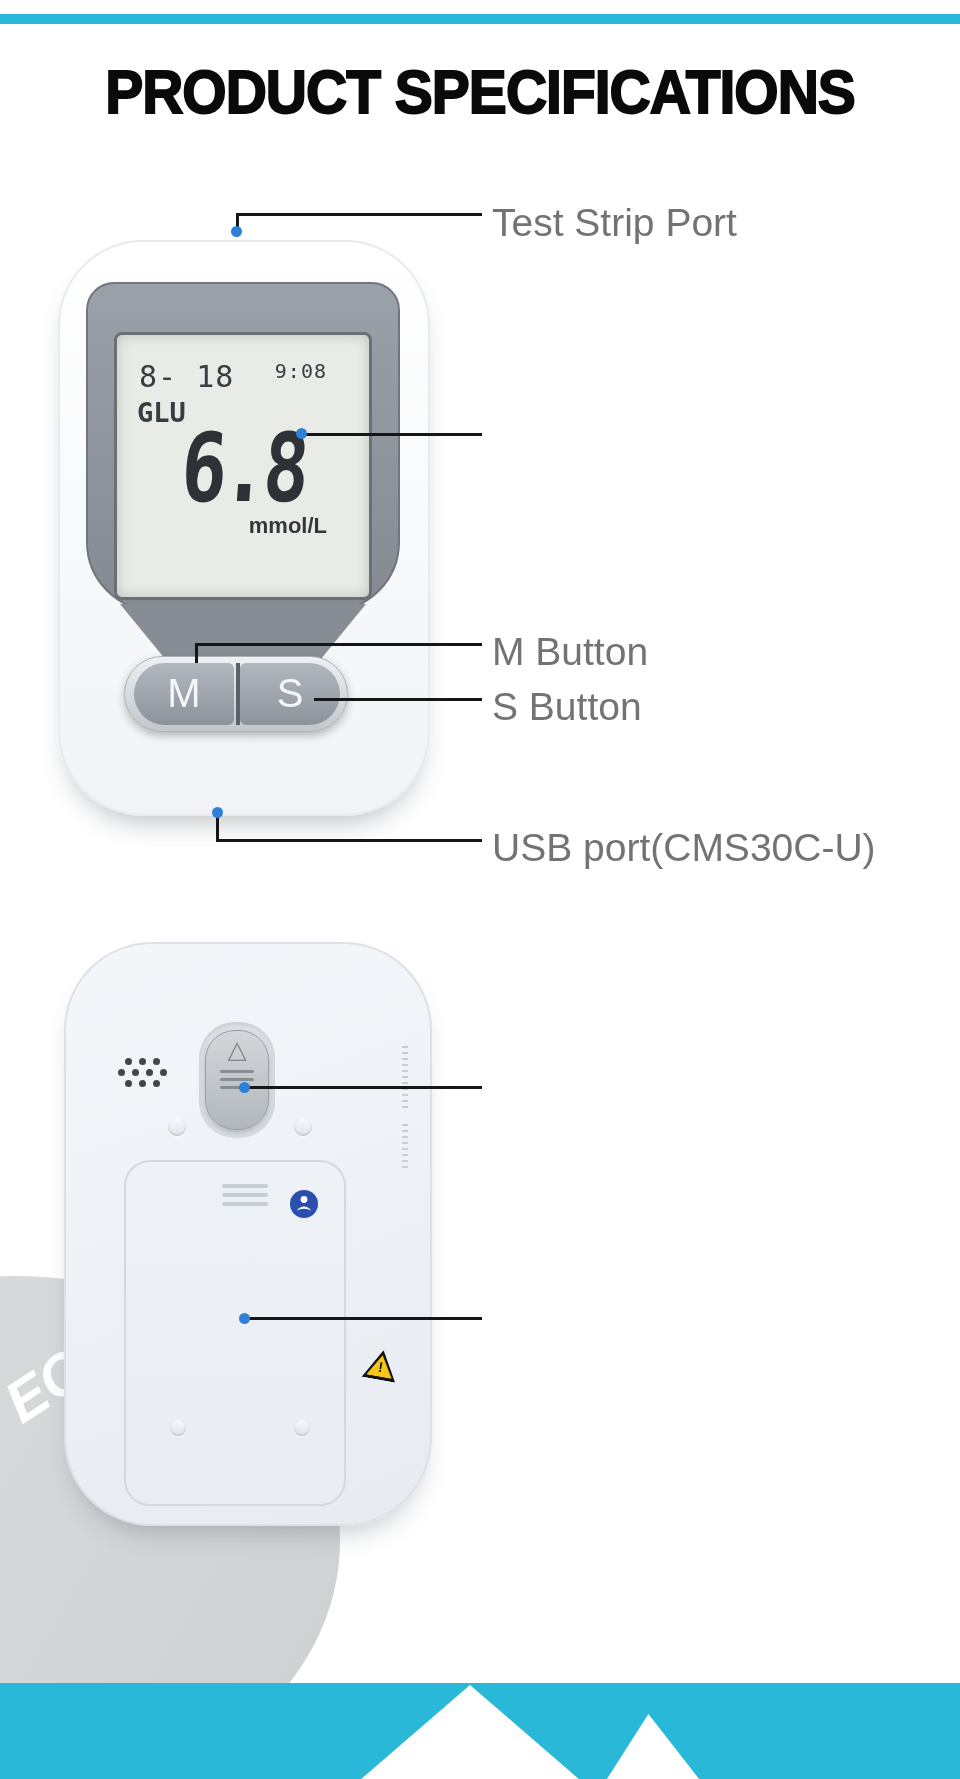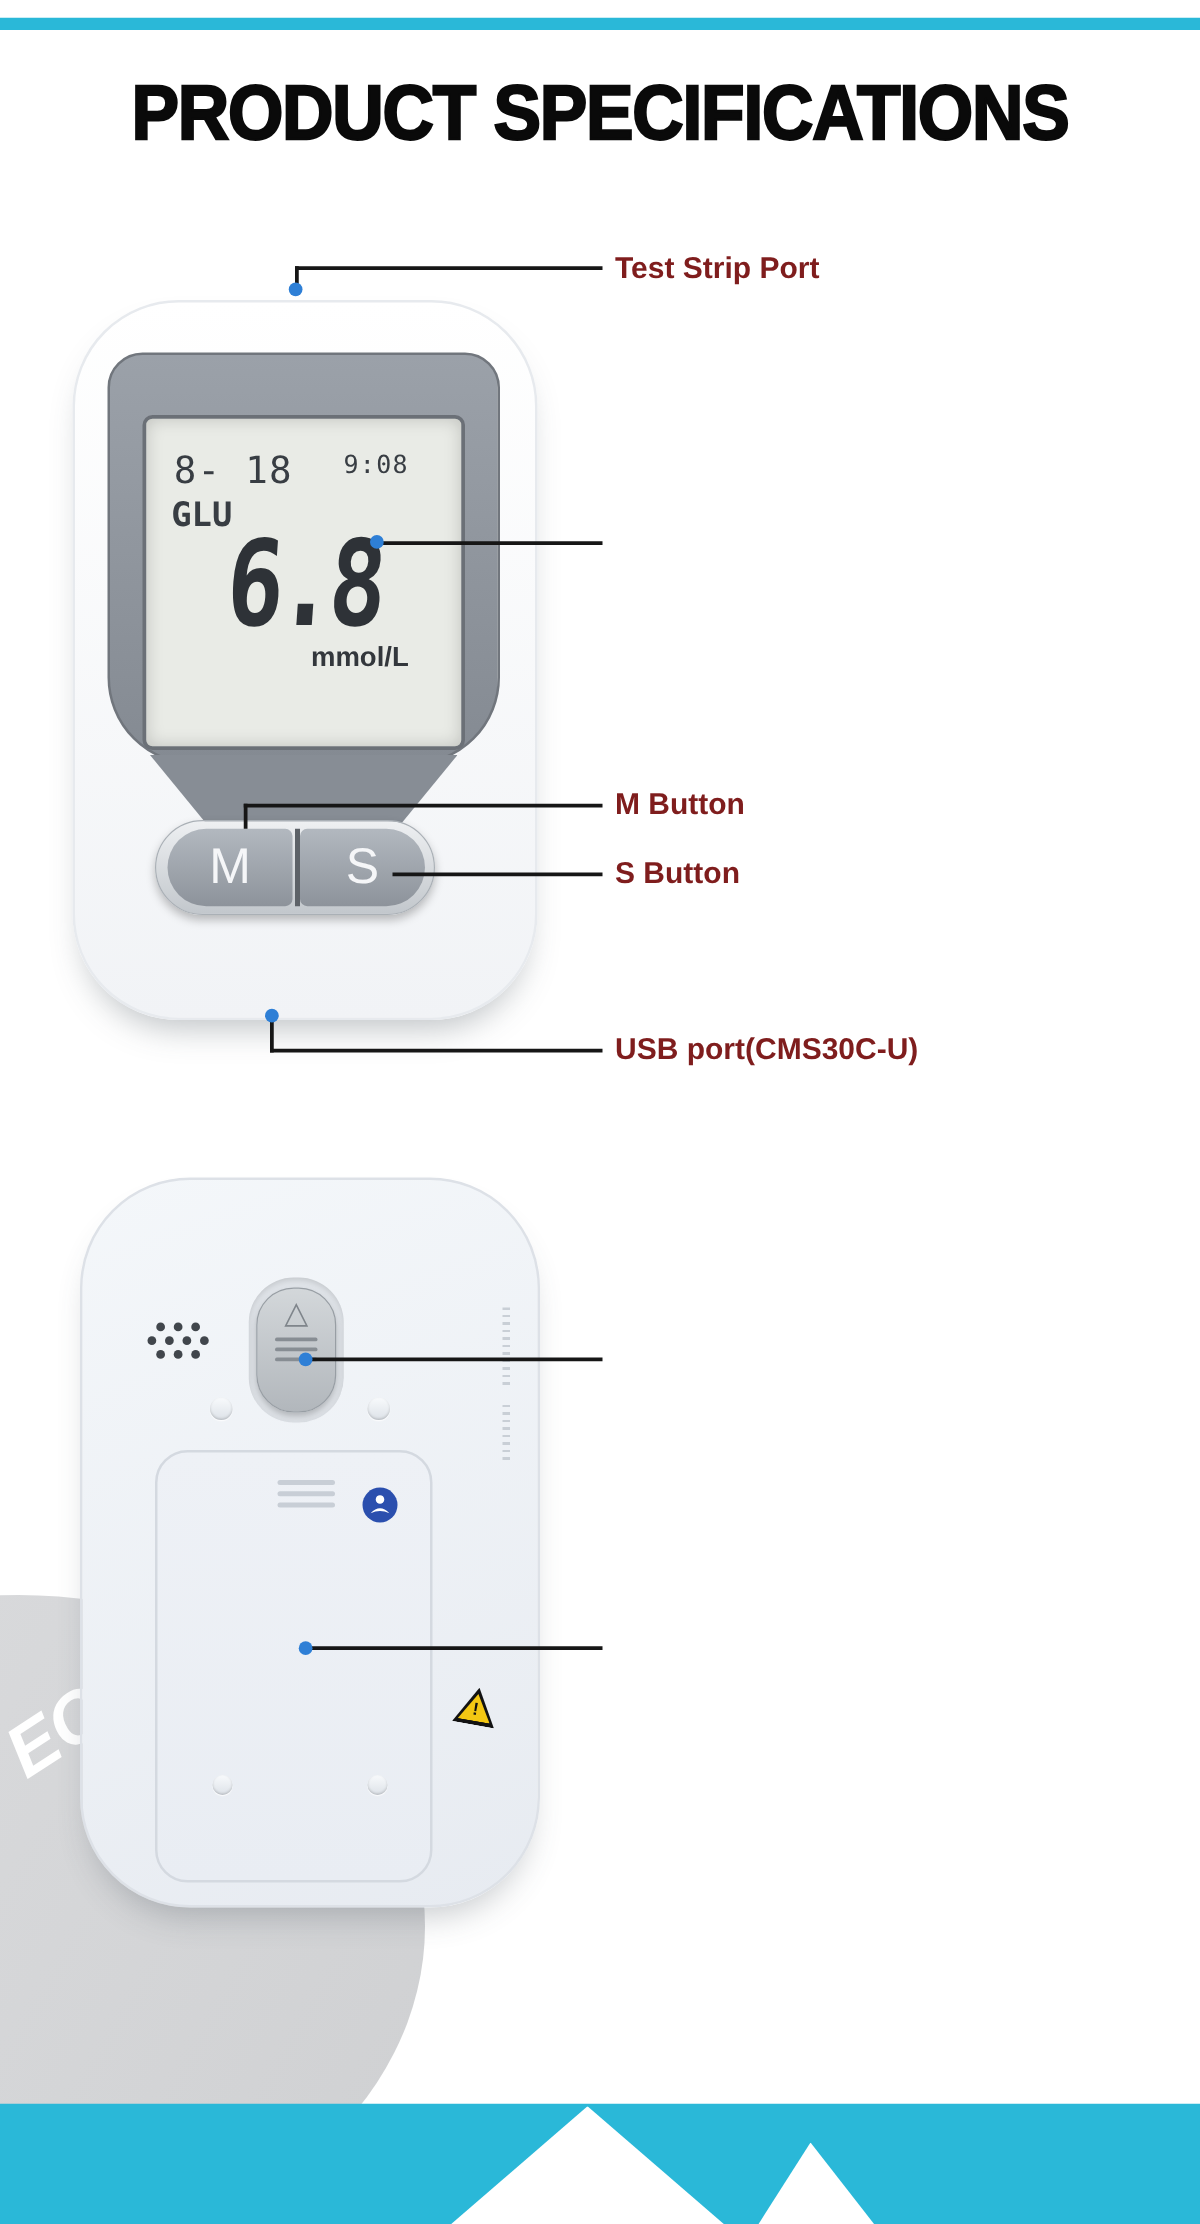--- a/index.html
+++ b/index.html
@@ -5,21 +5,21 @@
   html,body{margin:0;padding:0;background:#fff;}
   .canvas{position:relative;width:960px;height:1779px;margin:14px auto;background:#fff;overflow:hidden;font-family:"Liberation Sans",sans-serif;}
 
   
   .topbar{position:absolute;left:0;top:0;width:960px;height:10px;background:var(--accent,#2ab8d8);}
   .bottombar{position:absolute;left:0;top:1669px;width:960px;height:110px;background:var(--accent,#2ab8d8);z-index:3;}
 
   .title{position:absolute;left:0;top:44px;width:100%;margin:0;text-align:center;font-size:57px;font-weight:700;color:#0a0a0a;-webkit-text-stroke:1.8px #0a0a0a;letter-spacing:-1px;transform:scaleY(1.08);}
 
   
-  .callout-label{position:absolute;font-weight:700;font-size:24px;color:#7f1d1d;white-space:nowrap;z-index:6;}
+  .callout-label{position:absolute;font-weight:400;font-size:39px;color:#737373;white-space:nowrap;z-index:6;}
   .cl-line{position:absolute;background:#161616;z-index:5;}
   .cl-dot{position:absolute;width:11px;height:11px;border-radius:50%;background:var(--dot,#2e7fd6);z-index:6;}
 
   
   .dev-front{position:absolute;left:58px;top:226px;width:372px;height:516px;z-index:2;}
   .front-body{position:absolute;left:0;top:0;width:372px;height:576px;border-radius:85px;background:linear-gradient(180deg,#ffffff,#f1f3f6);border:2px solid #e7eaee;box-sizing:border-box;box-shadow:0 16px 26px -10px rgba(70,80,90,.35);}
   .front-panel{position:absolute;left:28px;top:42px;width:314px;height:330px;border-radius:28px 28px 70px 70px;background:linear-gradient(180deg,#9ba1a9,#848a92);border:2px solid #71767d;box-sizing:border-box;}
   .front-neck{position:absolute;left:62px;top:364px;width:246px;height:66px;background:#878d95;clip-path:polygon(0 0,100% 0,78% 100%,22% 100%);}
   .btn-bezel{position:absolute;left:66px;top:416px;width:224px;height:76px;border-radius:40px;background:linear-gradient(180deg,#eef0f2,#c2c7cc);border:1px solid #aab0b6;box-sizing:border-box;box-shadow:0 4px 8px rgba(0,0,0,.25);}
   .front-btn{position:absolute;top:423px;width:100px;height:62px;background:linear-gradient(180deg,#b2b8bf,#8d939b);color:#f5f6f8;font-size:40px;line-height:60px;text-align:center;}

